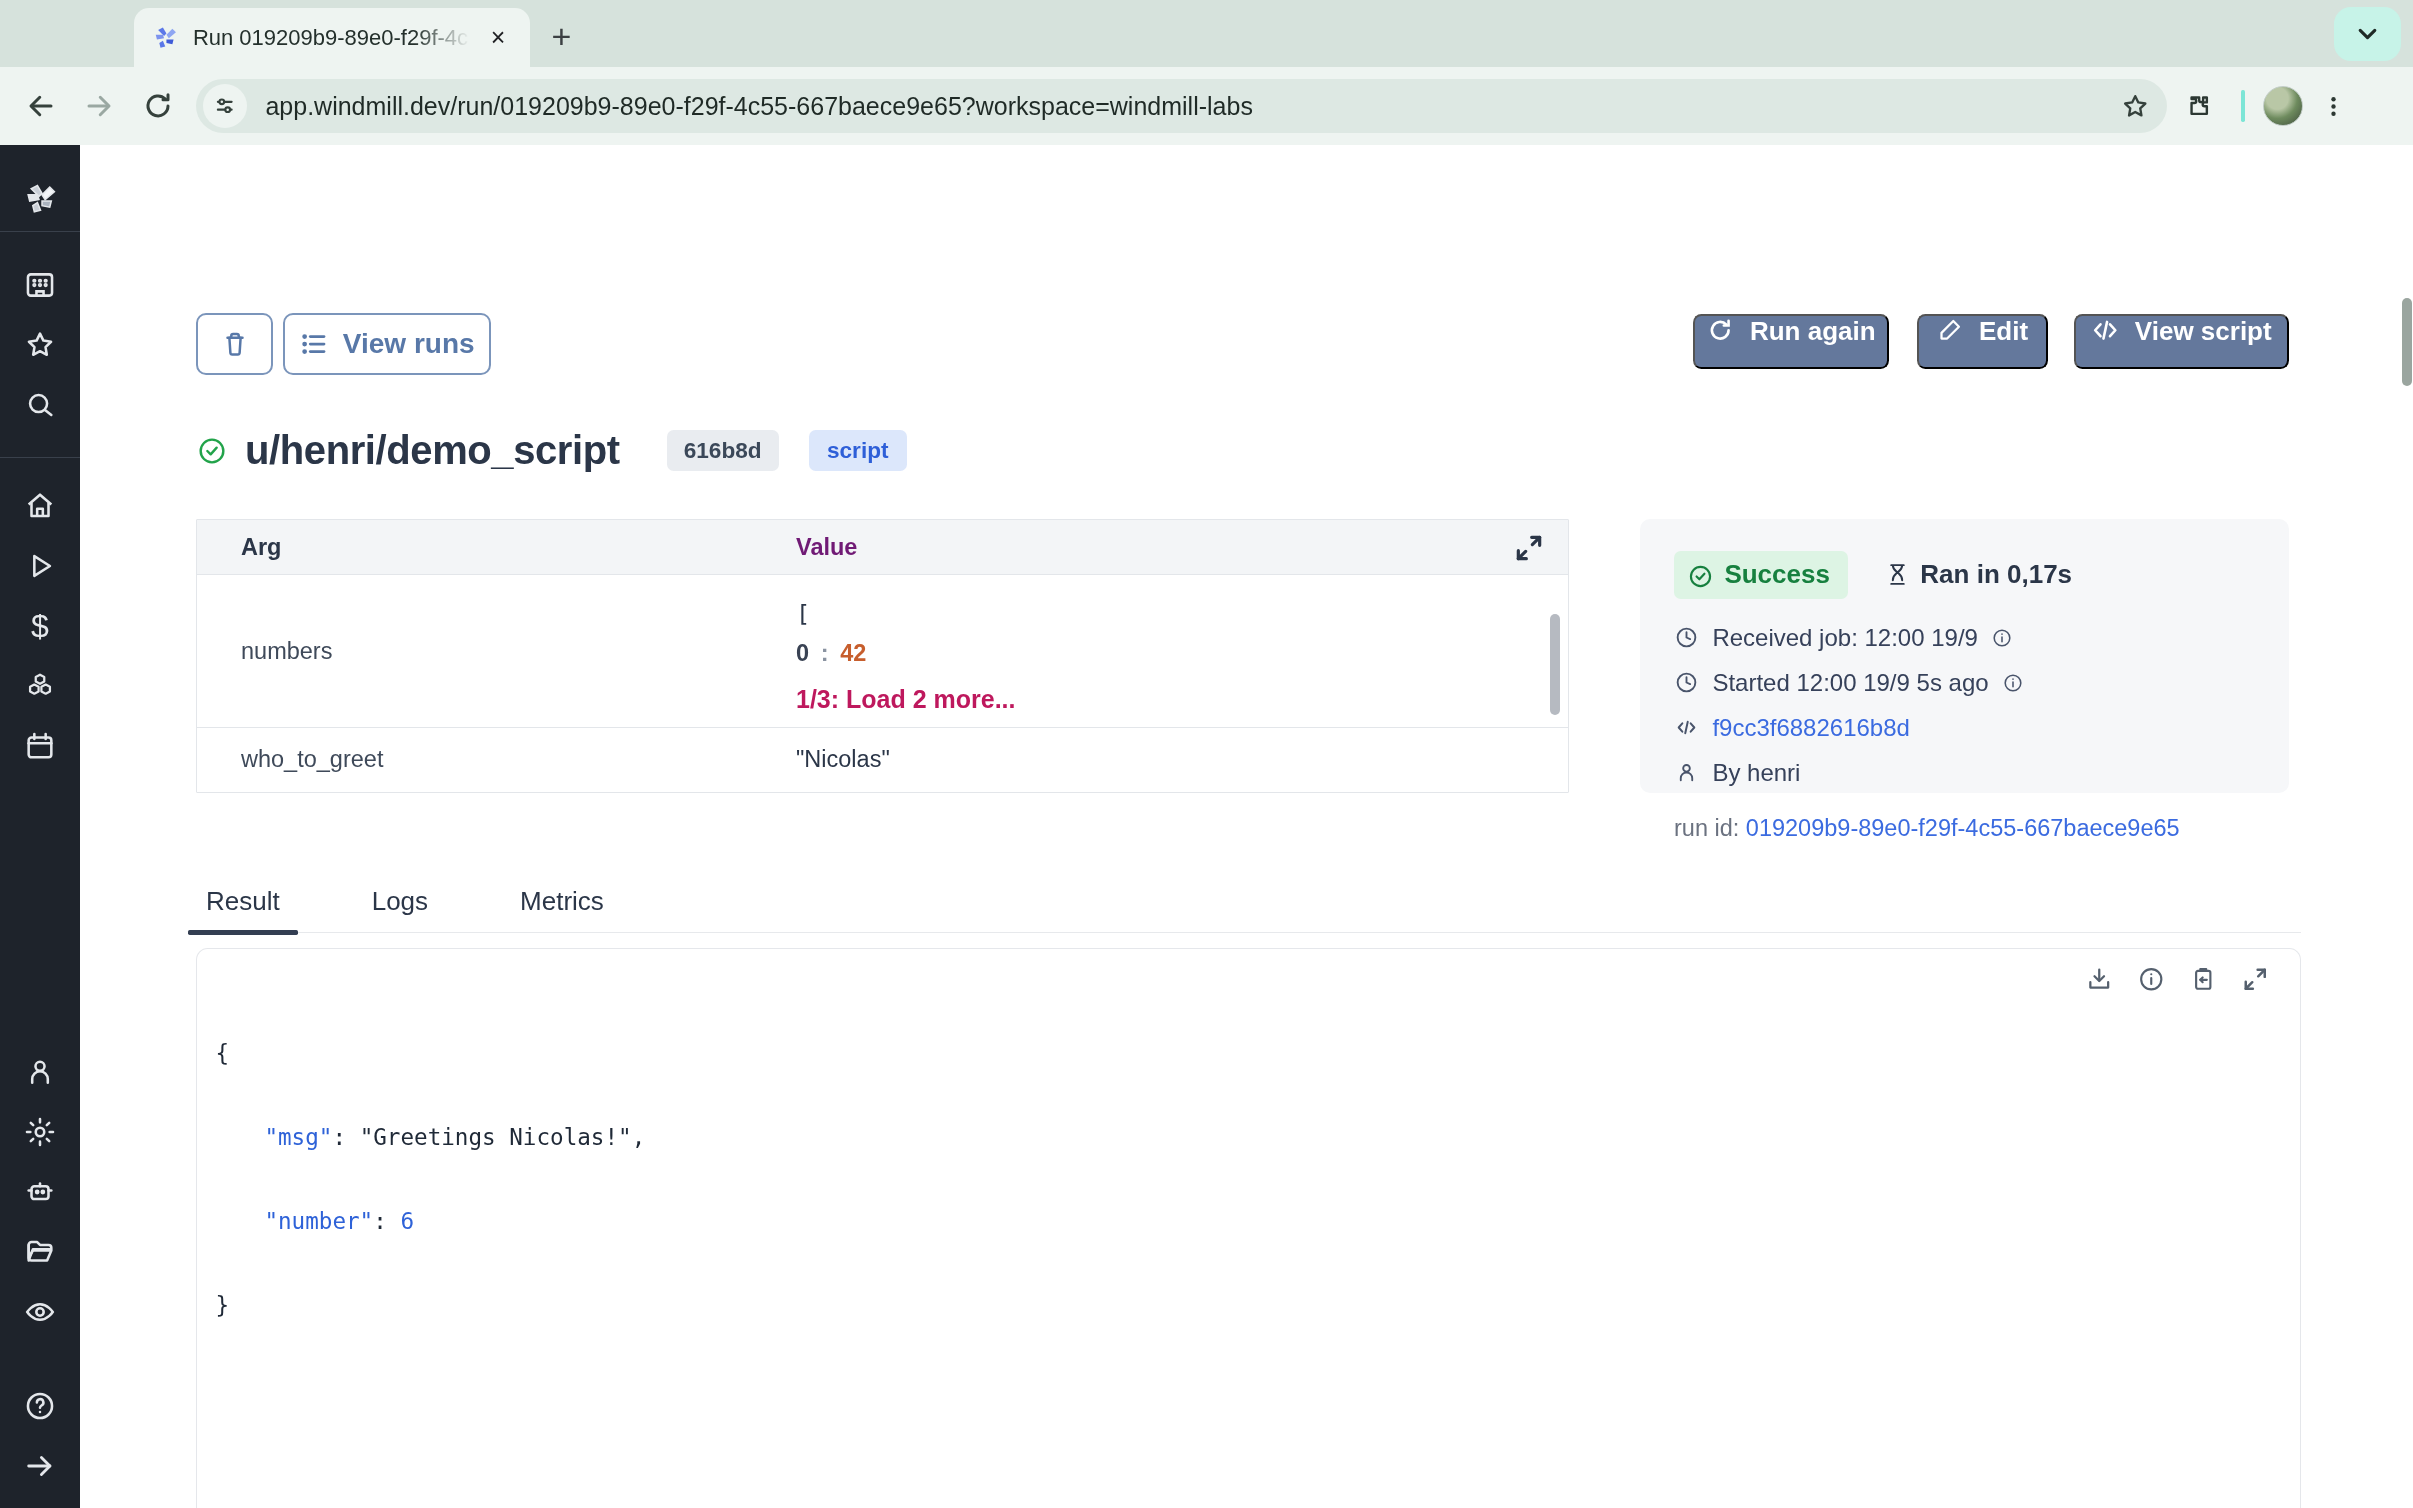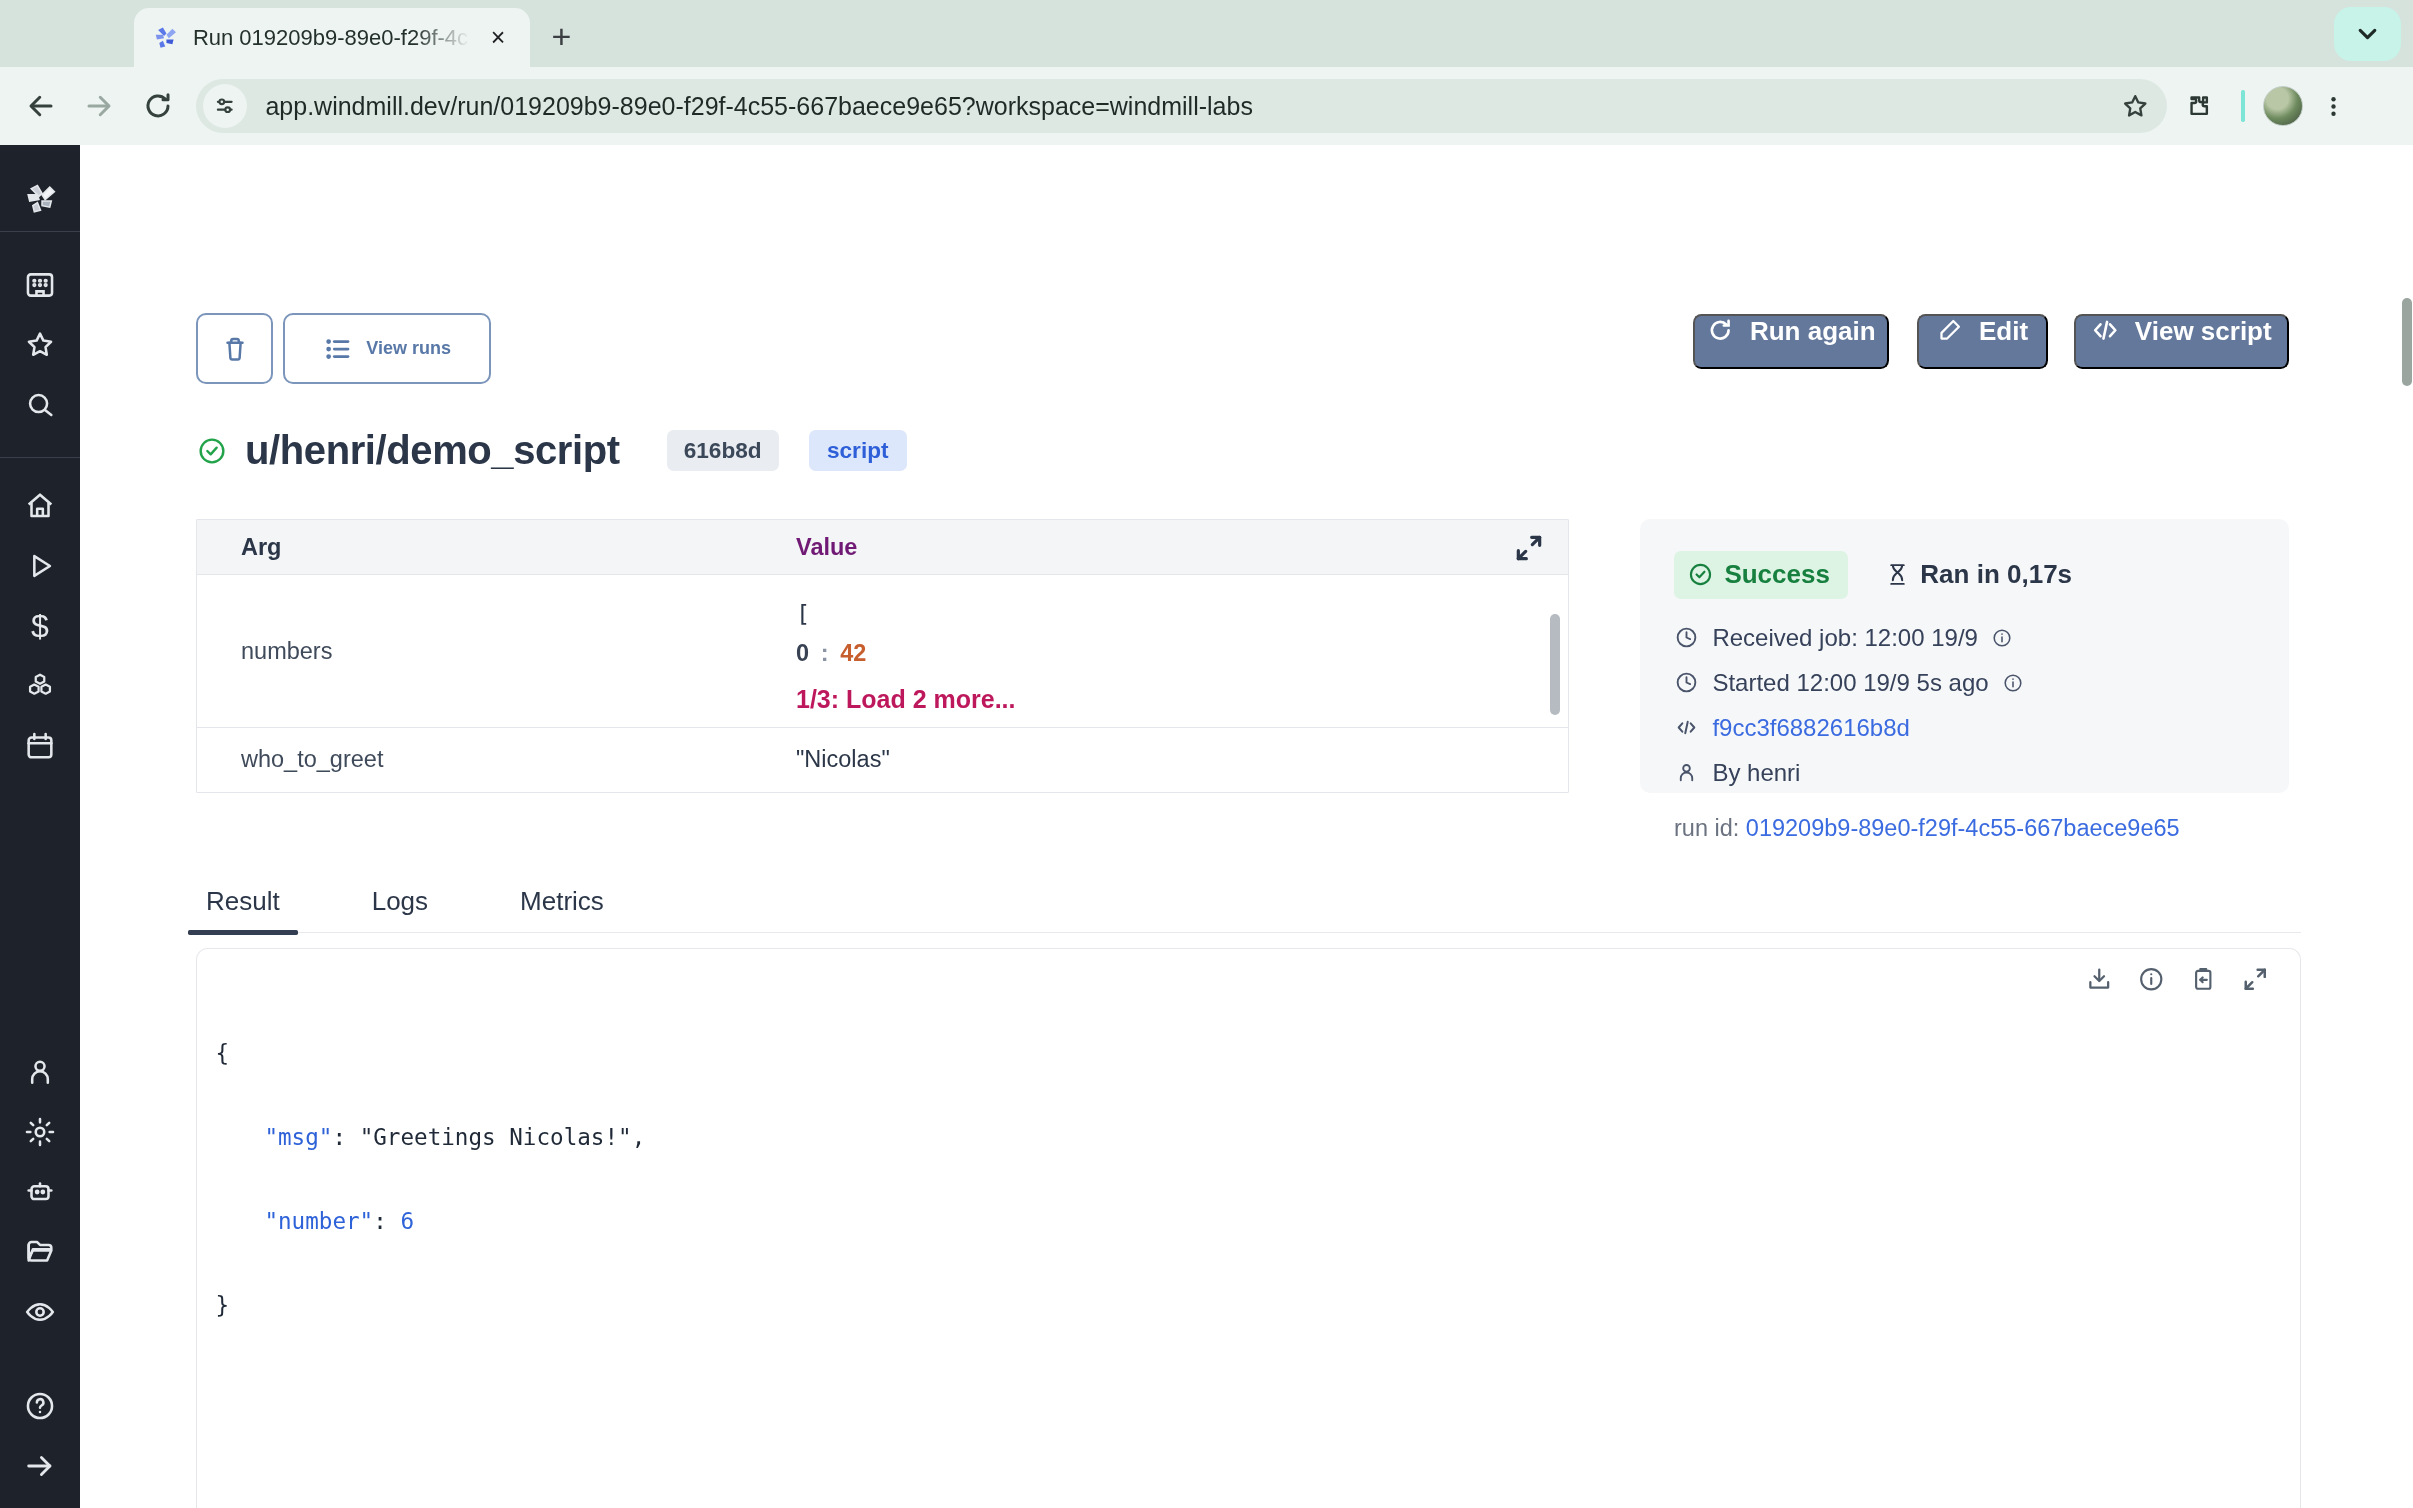--- a/index.html
+++ b/index.html
@@ -33,22 +33,22 @@
              display:flex; flex-direction:column; align-items:center; }
   .sb-logo { margin-top:22px; }
   .sb-div { width:80px; height:0.8px; background:#39404b; }
   .sb-ico { width:80px; height:60px; display:flex; align-items:center; justify-content:center; color:#e4e7eb; }
   .sb-ico svg { stroke:#e4e7eb; }
   .dollar-glyph { font-size:32px; color:#e4e7eb; font-weight:400; }
   .main { position:absolute; left:80px; top:145px; width:2334px; height:1363px; background:#ffffff; }
   .page-scrollthumb { position:absolute; right:2.5px; top:153px; width:10px; height:88px; background:#9aa59f; border-radius:5px; }
 
   
-  .btn-outline { position:absolute; height:71px; border:2.5px solid #7b95bb; border-radius:10px; background:#fff;
-                 display:flex; align-items:center; justify-content:center; gap:13.4px; color:#5878a8; font-size:18px; font-weight:700; }
+  .btn-outline { position:absolute; height:62px; border:2.5px solid #7b95bb; border-radius:10px; background:#fff;
+                 display:flex; align-items:center; justify-content:center; gap:13.4px; color:#5878a8; font-size:28px; font-weight:700; }
   .btn-fill { position:absolute; height:55px; background:#64789c; border-radius:8.4px; color:#ffffff;
               display:flex; align-items:flex-start; justify-content:center; gap:15px; font-size:26px; font-weight:700; }
 
   
   .title-row { position:absolute; left:116px; top:283px; display:flex; align-items:center; }
   .page-title { font-size:40px; font-weight:800; color:#2b3648; letter-spacing:-0.4px; margin-left:17px; }
   .badge-hash { margin-left:47px; background:#e9ecf0; color:#3b4859; font-size:22.6px; font-weight:700;
                 padding:7.5px 17px; border-radius:6.7px; }
   .badge-type { margin-left:30px; background:#dce7fb; color:#2e5fd8; font-size:22.6px; font-weight:700;
                 padding:7.5px 18.4px; border-radius:6.7px; }
@@ -70,21 +70,21 @@
   .idx-colon { color:#8a93a1; }
   .idx-val { color:#c75e2d; }
   .load-more { margin-top:18.4px; color:#be185d; font-weight:700; font-size:25px; }
   .cell-scrollbar { position:absolute; right:8.4px; top:39px; width:9.2px; height:101px; background:#b6bac1; border-radius:5px; }
   .greet-val { font-size:23.5px; color:#2b3648; }
 
   
   .info-card { position:absolute; left:1560px; top:374px; width:649px; height:274px; background:#f6f7f9; border-radius:10px; padding:32px 34px; }
   .info-row1 { display:flex; align-items:center; gap:37px; }
   .chip-success { background:#ddf4e4; color:#17803f; font-size:26px; font-weight:700; padding:8.4px 18.4px 8.4px 13.4px;
-                  border-radius:6.7px; display:flex; align-items:center; gap:10px; }
+                  border-radius:6.7px; display:flex; align-items:flex-end; gap:10px; }
   .ranin { display:flex; align-items:center; gap:10px; font-size:26px; font-weight:700; color:#2b3648; }
   .info-line { display:flex; align-items:center; gap:13.4px; margin-top:17px; font-size:24px; color:#36415a; }
   .info-line.first { margin-top:25px; }
   .link { color:#3b6be0; }
   .runid-line { margin-top:28.5px; font-size:23.5px; color:#6b7280; }
 
   
   .tabs { position:absolute; left:116px; top:736px; width:2105px; height:52px; border-bottom:1.7px solid #e7e9ec; display:flex; }
   .tabitem { font-size:26px; color:#2b3648; margin-right:72px; padding:5px 10px 15px; position:relative; }
   .tabitem.active { font-weight:500; }

